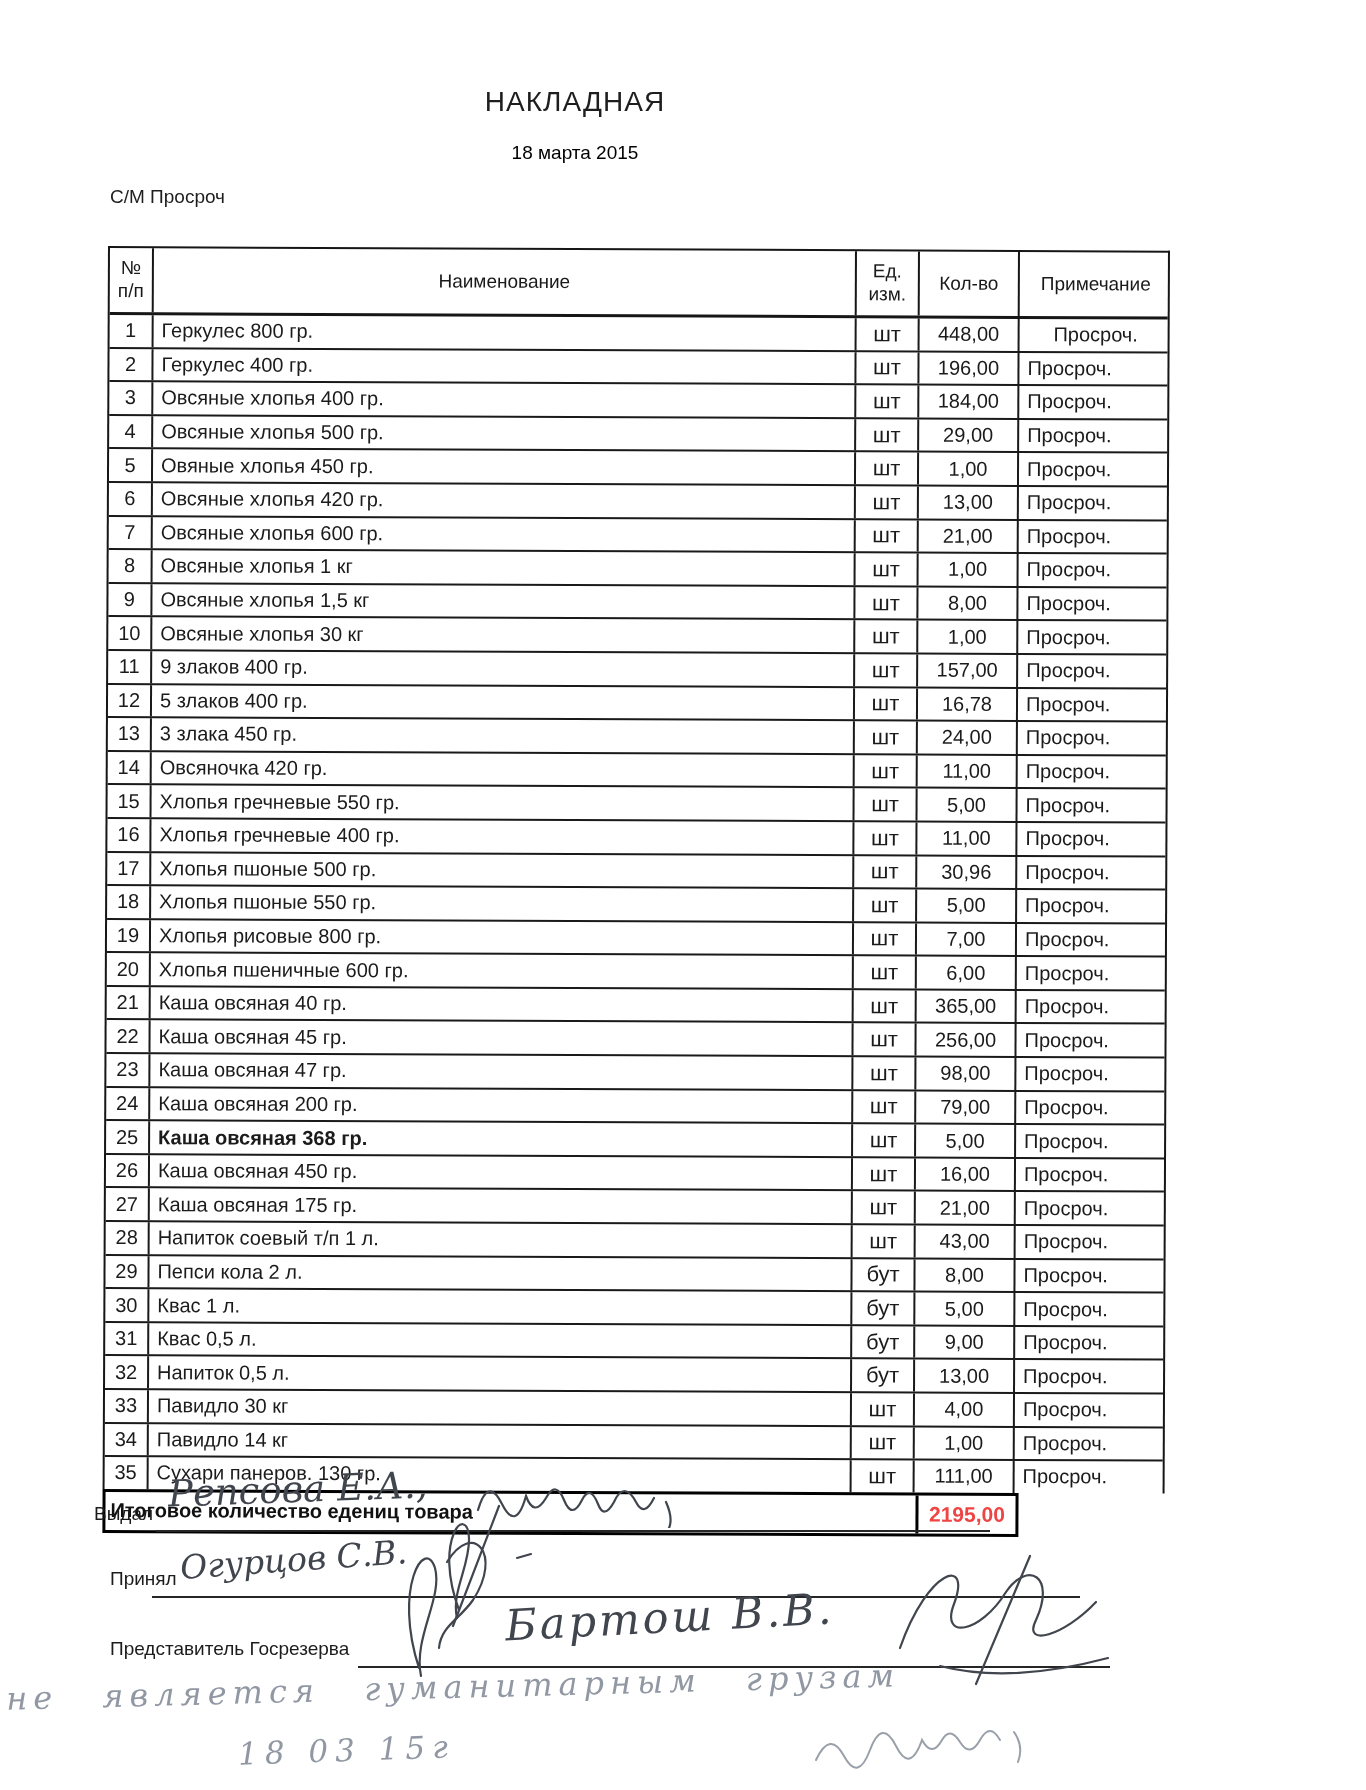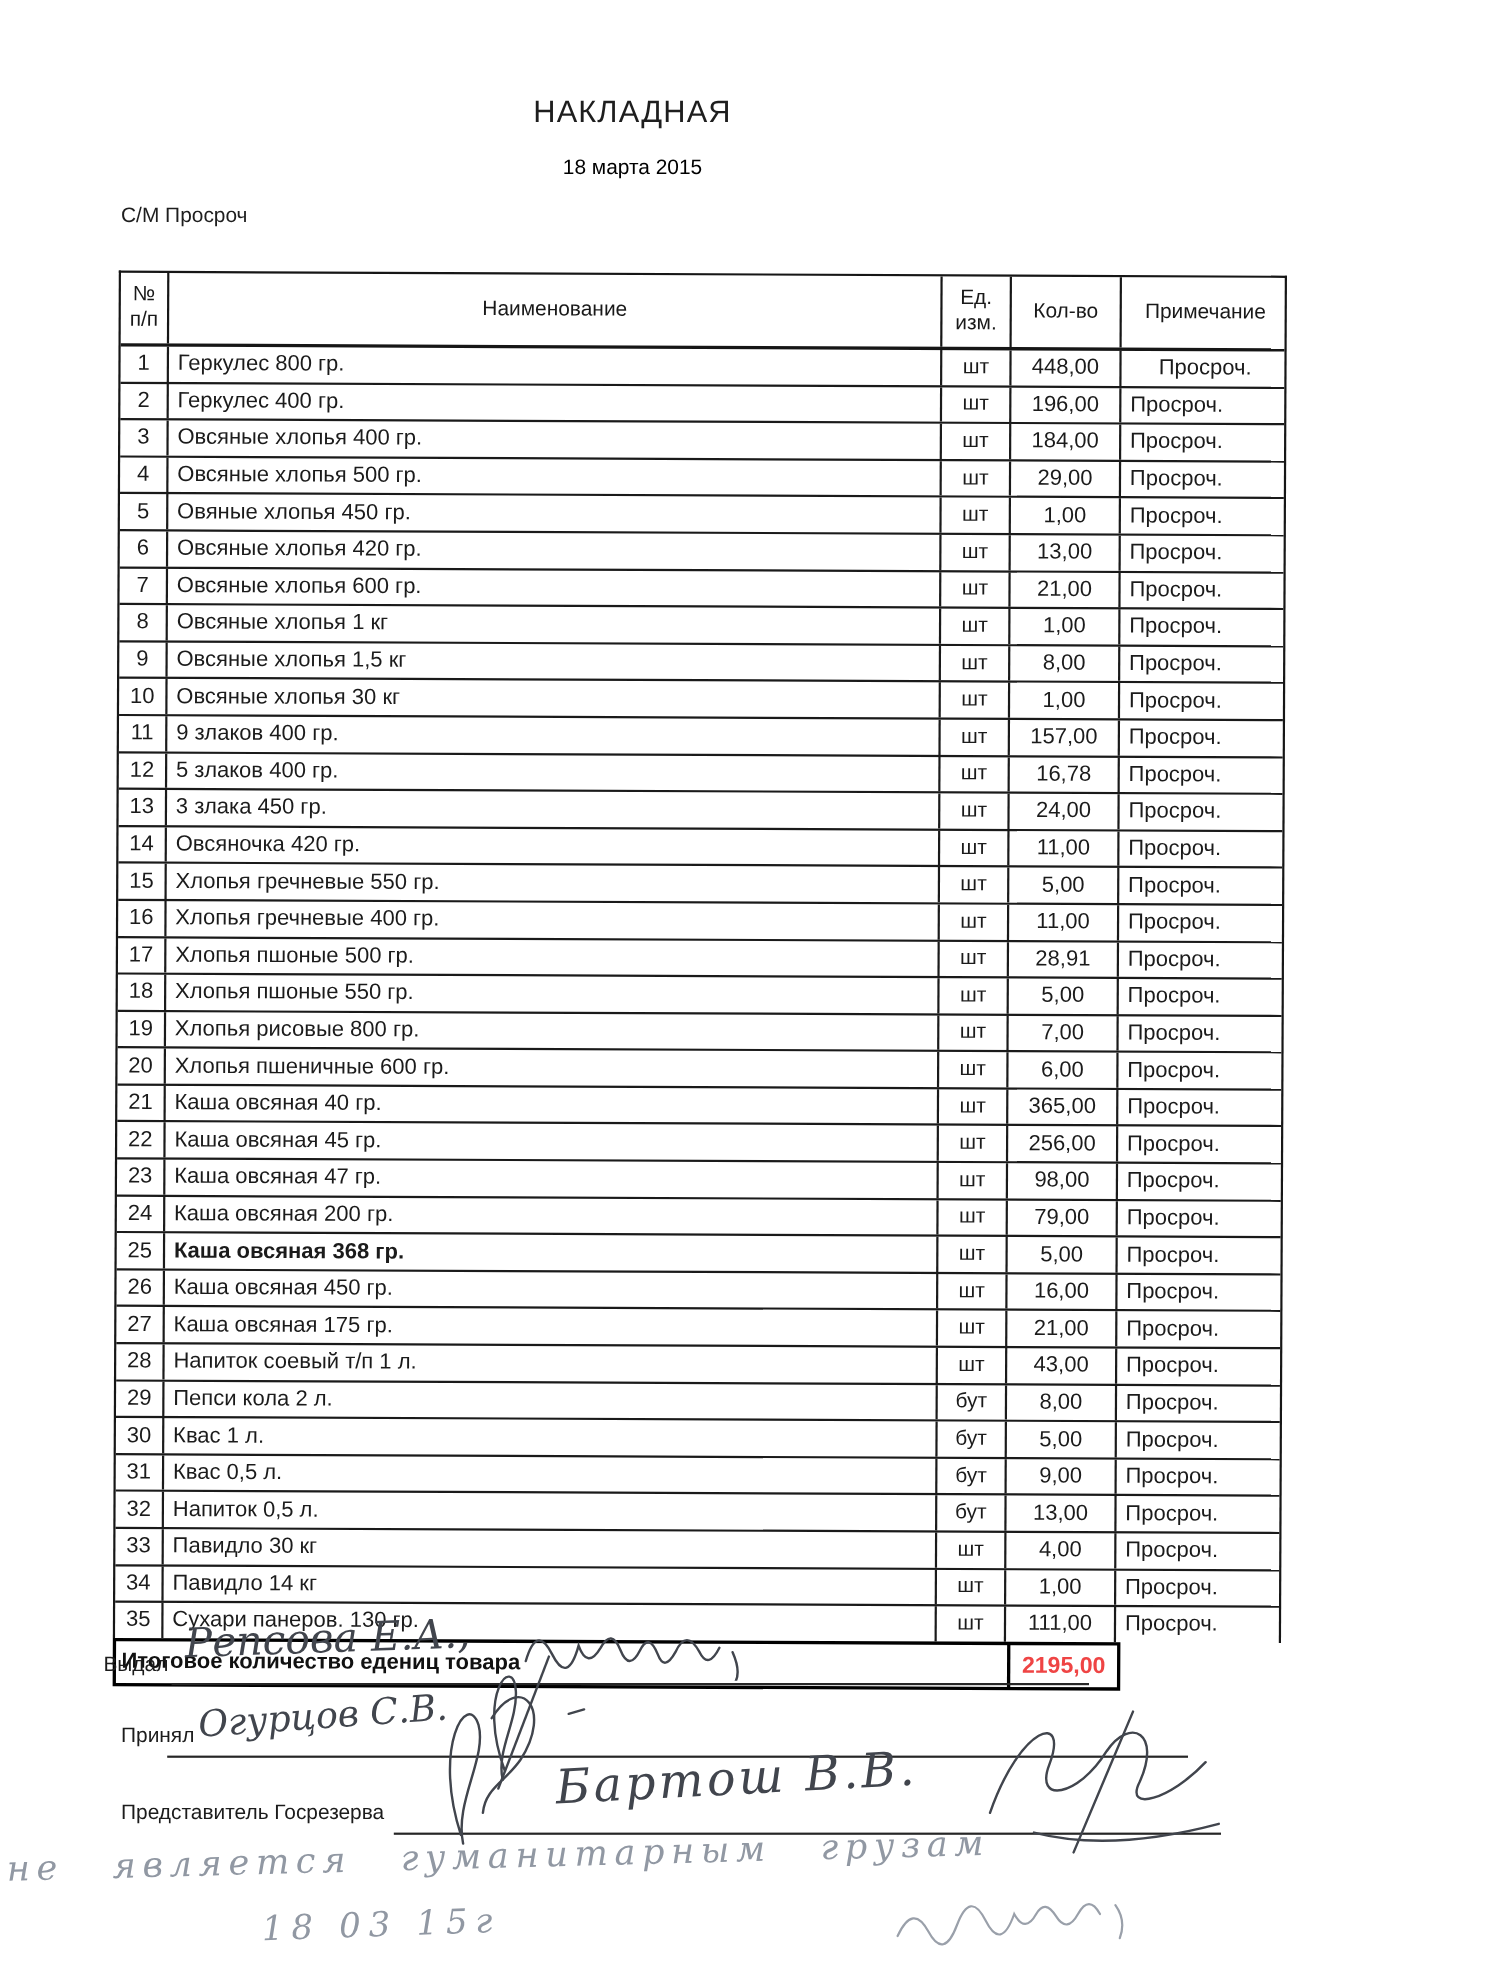--- a/index.html
+++ b/index.html
@@ -41,21 +41,21 @@
   .t-header .hc:last-child{border-right:none;}
   .trow{height:31.6px;border-bottom:2px solid #1a1a1a;}
   .trow:last-child{border-bottom:none;}
   .trow .c{
     display:flex;align-items:center;font-size:20px;color:#1b1b1b;
     border-right:2px solid #1a1a1a;overflow:hidden;white-space:nowrap;
   }
   .trow .c:last-child{border-right:none;}
   .c.num{justify-content:center;}
   .c.name{padding-left:8px;}
-  .c.unit{justify-content:center;font-size:19px;}
+  .c.unit{justify-content:center;font-size:22px;}
   .c.qty{justify-content:center;}
   .c.note{padding-left:8px;}
   .trow.bold .name{font-weight:bold;}
   .trow .note.note-center{justify-content:center;padding-left:0;}
   
   .t-total{
     display:grid;grid-template-columns:810px 100px;
     height:38px;border:3px solid #000;width:910px;
   }
   .t-total .label{
@@ -234,21 +234,21 @@
     <div class="c name">Хлопья гречневые 400 гр.</div>
     <div class="c unit">шт</div>
     <div class="c qty">11,00</div>
     <div class="c note">Просроч.</div>
   </div>
 
   <div class="trow">
     <div class="c num">17</div>
     <div class="c name">Хлопья пшоные 500 гр.</div>
     <div class="c unit">шт</div>
-    <div class="c qty">28,91</div>
+    <div class="c qty">30,96</div>
     <div class="c note">Просроч.</div>
   </div>
 
   <div class="trow">
     <div class="c num">18</div>
     <div class="c name">Хлопья пшоные 550 гр.</div>
     <div class="c unit">шт</div>
     <div class="c qty">5,00</div>
     <div class="c note">Просроч.</div>
   </div>

